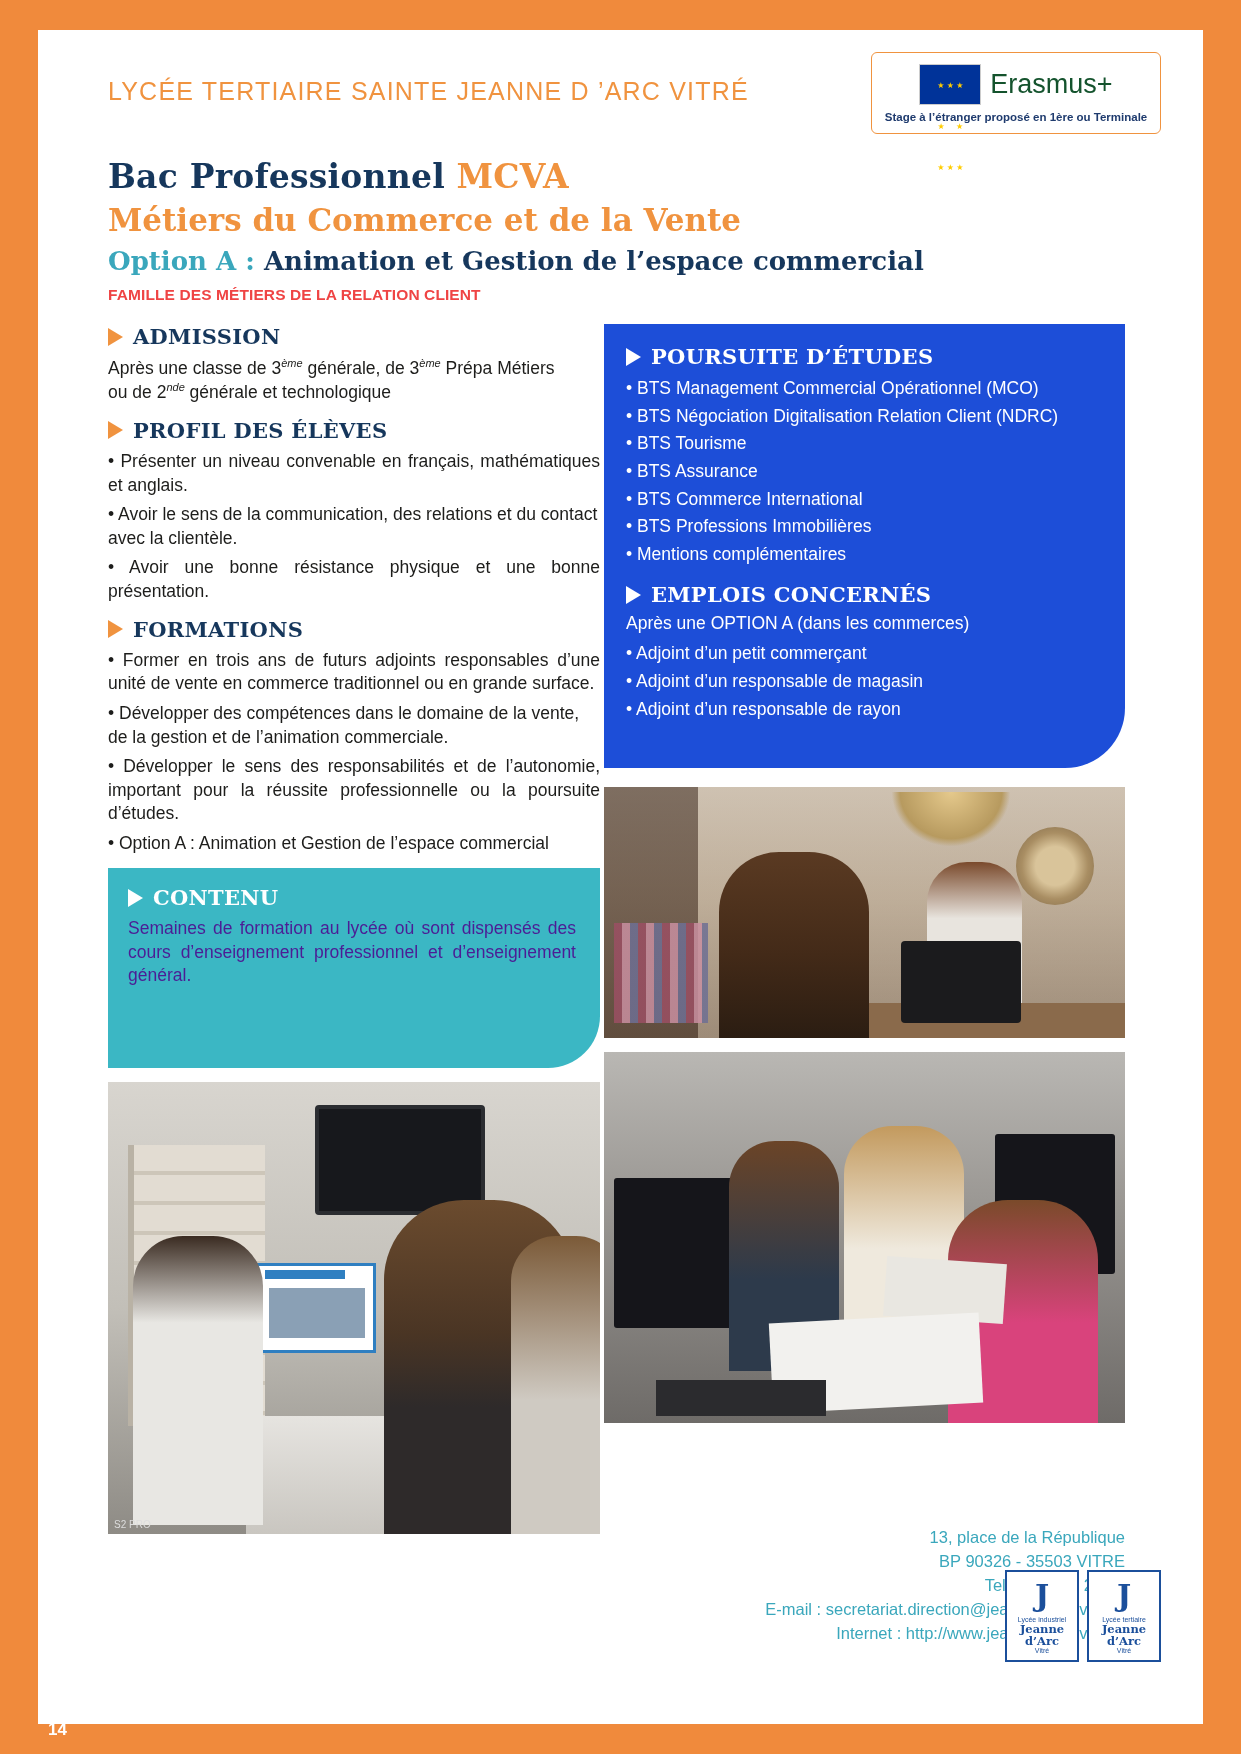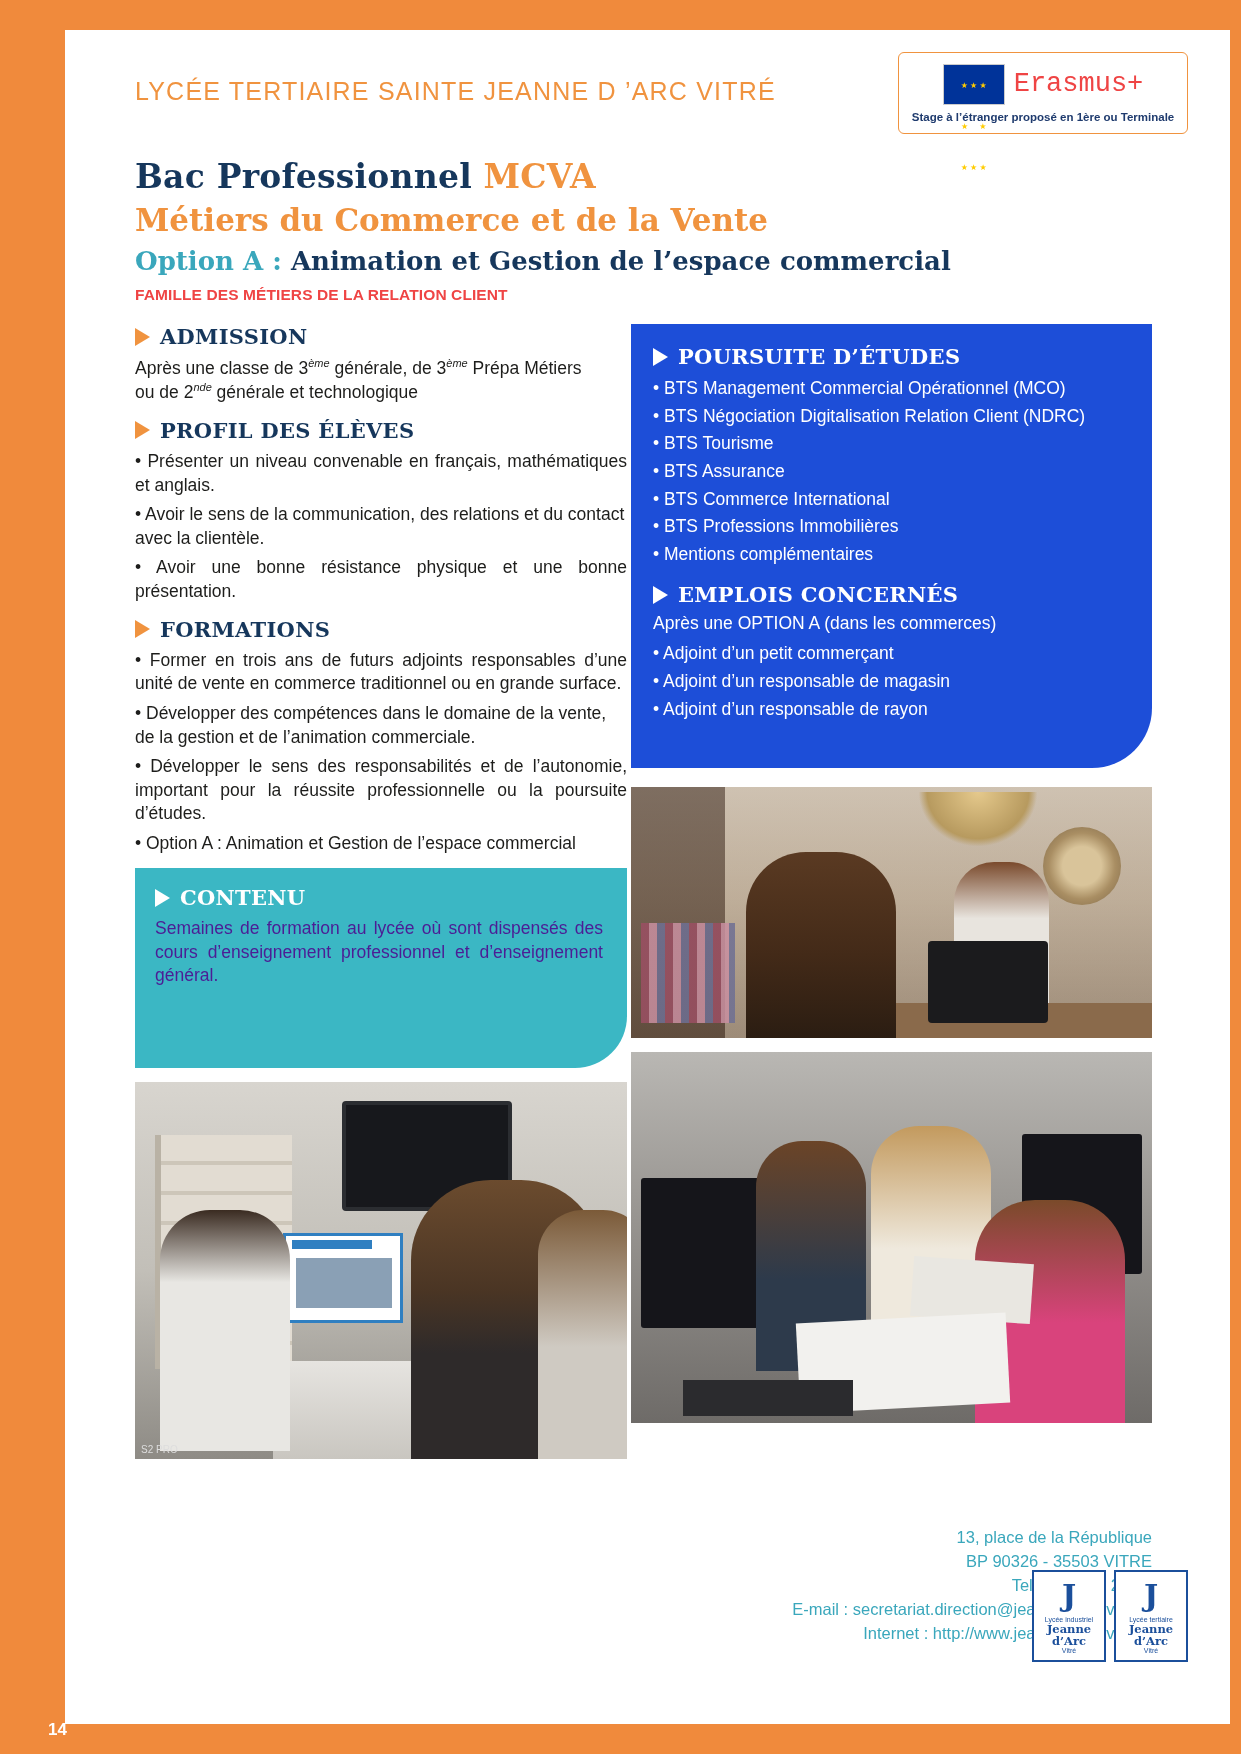--- a/index.html
+++ b/index.html
@@ -9,21 +9,20 @@
     background: #f08a3c;
     font-family: "Liberation Sans", sans-serif;
     position: relative;
     overflow: hidden;
   }
   .page {
     position: absolute;
     left: 38px; top: 30px;
     width: 1165px; height: 1694px;
     background: #ffffff;
-    margin-left: 27px;
   }
   .page-number {
     position: absolute;
     left: 48px; bottom: 14px;
     color: #ffffff;
     font-size: 17px;
     font-weight: bold;
   }
 
   
@@ -54,22 +53,22 @@
     position: relative;
     border: 1px solid #ccc;
   }
   .eu-flag .stars {
     position: absolute; left: 0; top: 0; right: 0; bottom: 0;
     color: #FFCC00; font-size: 8px; line-height: 41px; text-align: center;
     letter-spacing: 0px;
   }
   .erasmus-word {
     font-size: 27px;
-    color: #ef4444;
-    font-family: Liberation Mono, monospace;
+    color: #14532d;
+    font-family: Liberation Sans, sans-serif;
   }
   .erasmus-sub {
     margin-top: 6px;
     font-size: 11.5px;
     font-weight: bold;
     color: #1f3b6e;
     white-space: nowrap;
   }
 
   .title-main {
@@ -165,21 +164,21 @@
   .darkpanel li::before { content: "• "; }
   .darkpanel .after {
     font-size: 17.5px; margin: 6px 0 0 0; color: #ffffff;
   }
   .gap { height: 14px; }
 
   
   .photo { position: absolute; overflow: hidden; background: #cfcfcf; }
   .photo-tr { left: 566px; top: 757px; width: 521px; height: 251px; }
   .photo-br { left: 566px; top: 1022px; width: 521px; height: 371px; }
-  .photo-bl { left: 70px; top: 1052px; width: 492px; height: 377px; }
+  .photo-bl { left: 70px; top: 1052px; width: 492px; height: 452px; }
 
   
   .ph-office {
     position: absolute; inset: 0;
     background: linear-gradient(180deg,#cfc3b4 0%, #b9a893 45%, #8d7a67 100%);
   }
   .ph-office .wall { position:absolute; left:0; top:0; width:100%; height:100%;
     background: linear-gradient(90deg, rgba(60,40,28,.55) 0 18%, rgba(205,190,170,.25) 18% 100%); }
   .ph-office .lamp { position:absolute; left:55%; top:2%; width:120px; height:55px;
     background: radial-gradient(ellipse at 50% 0%, #e5c98c 0%, #b79a5f 60%, rgba(0,0,0,0) 70%); }

